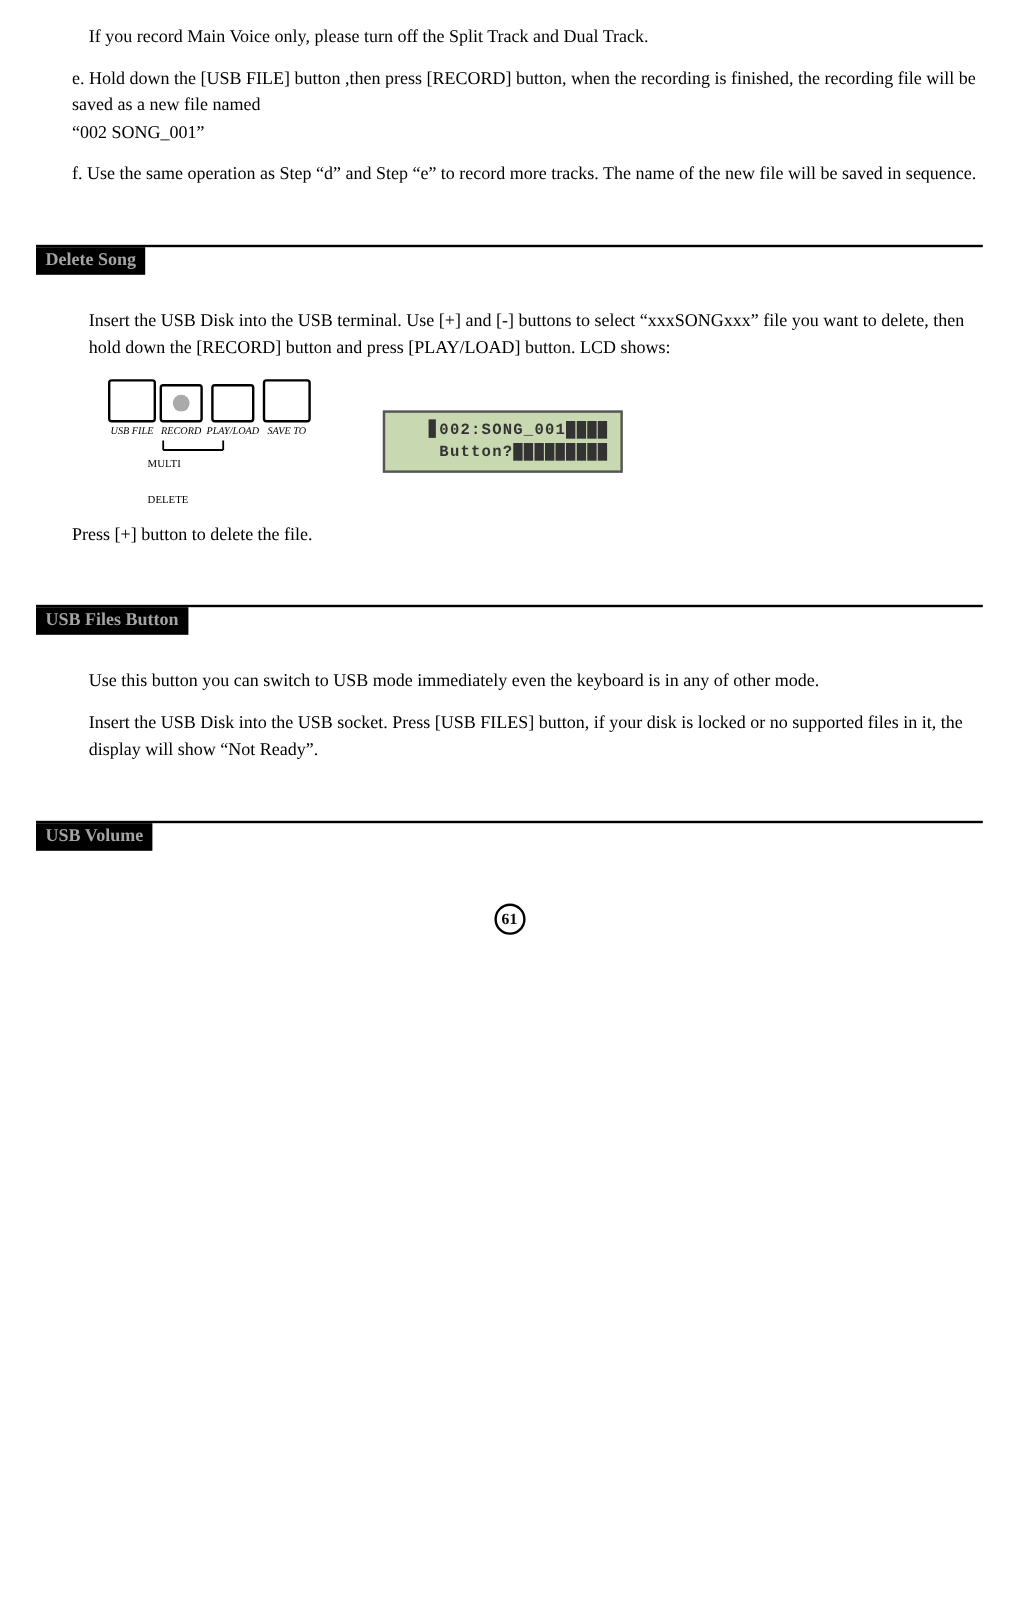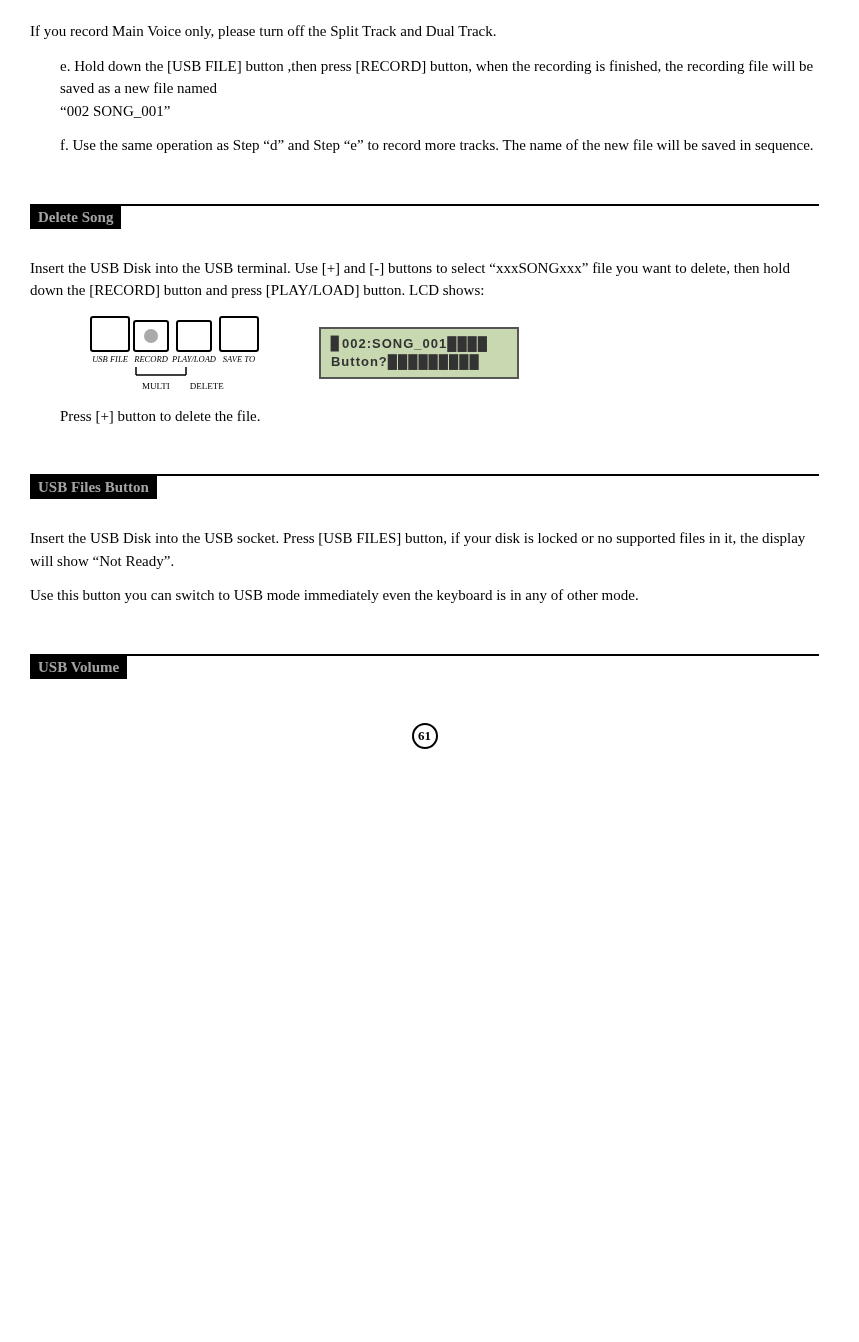--- a/index.html
+++ b/index.html
@@ -10,20 +10,21 @@
       font-family: "Times New Roman", Times, serif;
       font-size: 15px;
       color: #000;
       padding: 20px 40px 40px 30px;
       position: relative;
     }
 
     .para {
       margin-bottom: 12px;
       line-height: 1.5;
+      margin-left: 44px;
     }
 
     .indent {
       margin-left: 30px;
     }
 
     .section-divider {
       border: none;
       border-top: 2px solid #000;
       margin: 18px 0 0 0;
@@ -49,26 +50,27 @@
       align-items: center;
       margin: 14px 0 14px 60px;
       gap: 60px;
     }
 
     
     .lcd-display {
       border: 2px solid #555;
       background: #c8d8b0;
       padding: 6px 10px;
-      font-family: Liberation Sans, sans-serif;
+      font-family: Liberation Mono, monospace;
       font-size: 13px;
       font-weight: bold;
       color: #333;
       min-width: 200px;
       line-height: 1.4;
+      text-align: right;
     }
 
     .lcd-display .lcd-line {
       display: block;
       letter-spacing: 1px;
     }
 
     .page-number {
       text-align: center;
       margin-top: 30px;
@@ -190,21 +192,21 @@
 
       <div style="display:flex; flex-direction:row; margin-left:44px; align-items:flex-start; margin-top:1px;">
 
         <svg width="100" height="16">
 
           <line x1="2" y1="2" x2="2" y2="10" stroke="#000" stroke-width="1.5"></line>
           <line x1="2" y1="10" x2="52" y2="10" stroke="#000" stroke-width="1.5"></line>
           <line x1="52" y1="10" x2="52" y2="2" stroke="#000" stroke-width="1.5"></line>
         </svg>
       </div>
-      <div style="display:flex; flex-direction:row; margin-left:52px; gap:20px; font-size:9px;">
+      <div style="display:flex; flex-direction:column; margin-left:33px; gap:20px; font-size:9px;">
         <span>MULTI</span>
         <span>DELETE</span>
       </div>
     </div>
 
     <div class="lcd-display">
       <span class="lcd-line">
         ▊002:SONG_001████
       </span>
       <span class="lcd-line">
@@ -217,23 +219,23 @@
   <p class="para indent">Press [+] button to delete the file.</p>
 
   <br>
 
   
   <hr class="section-divider">
   <div class="section-header-wrap">
     <span class="section-header">USB Files Button</span>
   </div>
 
+  <p class="para">Use this button you can switch to USB mode immediately even the keyboard is in any of other mode.</p>
+
   <p class="para">Insert the USB Disk into the USB socket. Press [USB FILES] button, if your disk is locked or no supported files in it, the display will show “Not Ready”.</p>
-
-  <p class="para">Use this button you can switch to USB mode immediately even the keyboard is in any of other mode.</p>
 
   <br>
 
   
   <hr class="section-divider">
   <div class="section-header-wrap">
     <span class="section-header">USB Volume</span>
   </div>
 
 

